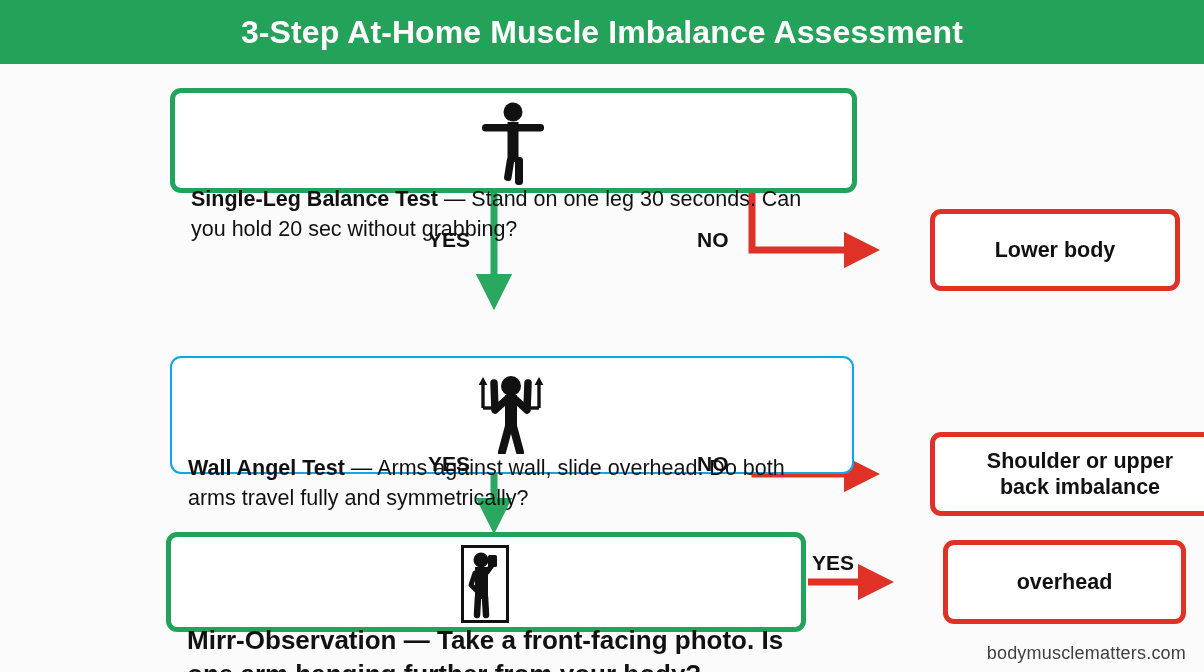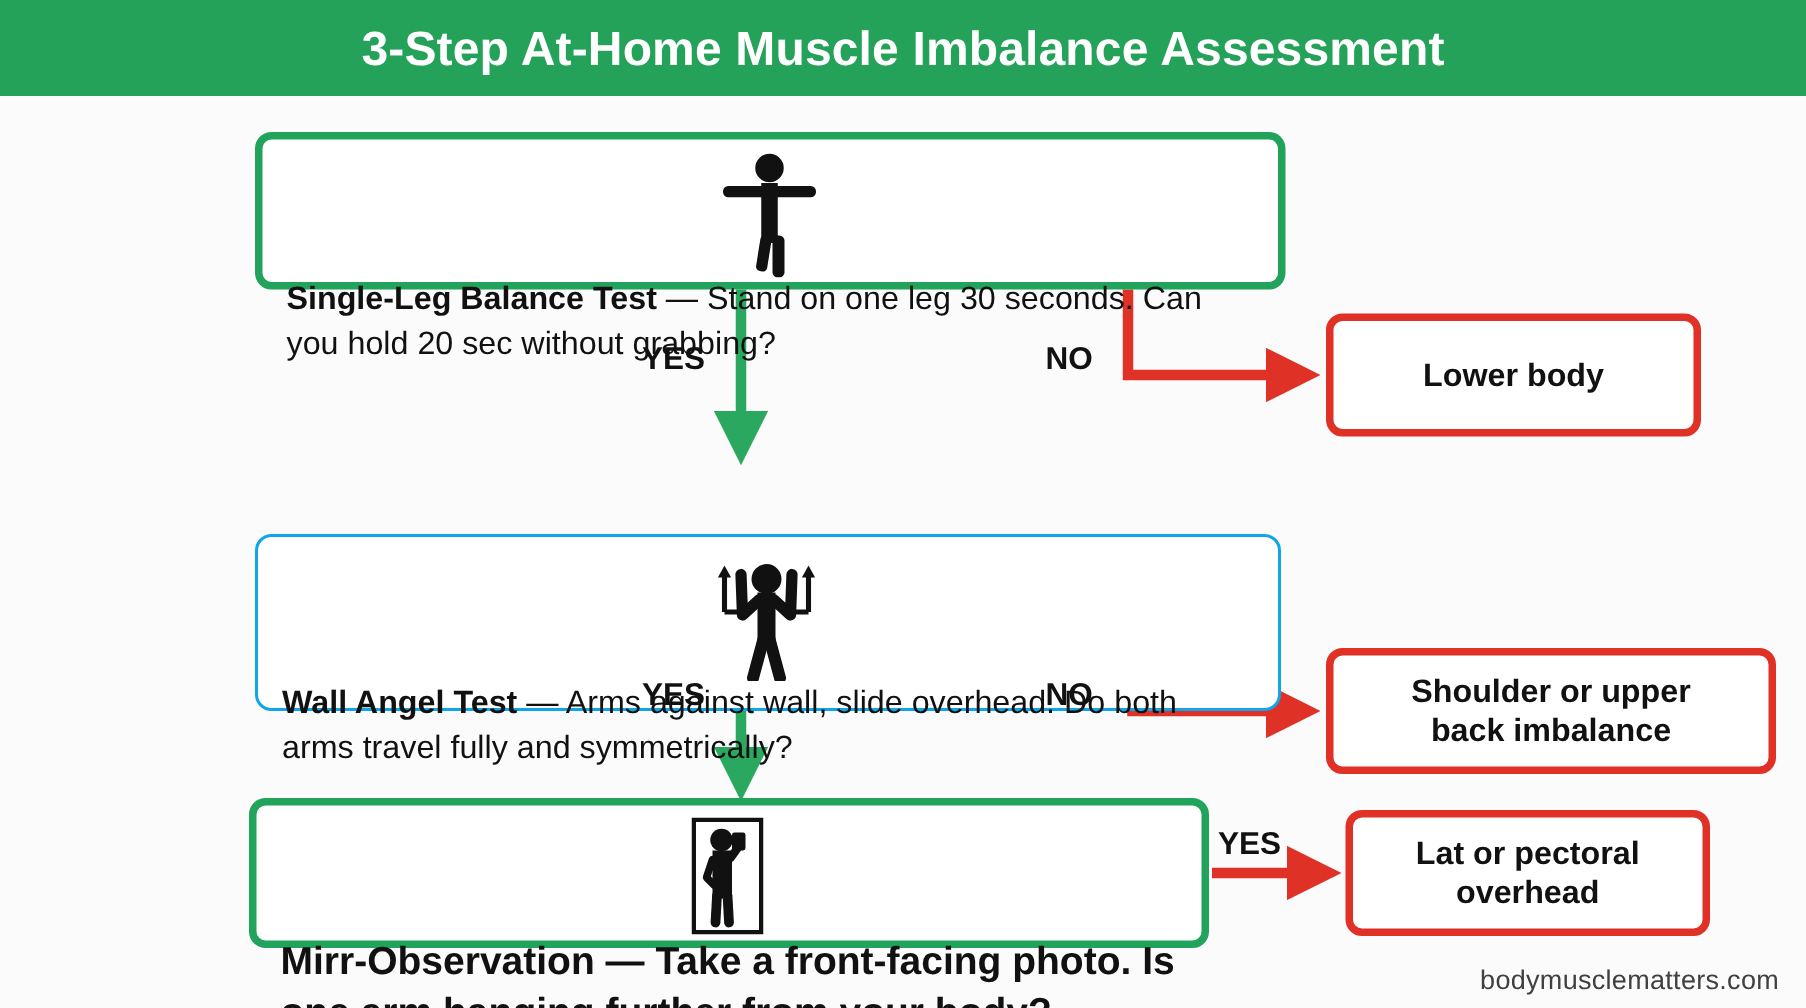--- a/index.html
+++ b/index.html
@@ -87,20 +87,21 @@
     border-radius: 11px;
     display: flex;
     align-items: center;
     justify-content: center;
     text-align: center;
     font-weight: bold;
     color: #111111;
     font-size: 21.5px;
     line-height: 1.22;
     padding: 4px 8px;
+    margin-left: 46px;
   }
   #out-1 { left: 884px; top: 145px; width: 250px; height: 82px; }
   #out-2 { left: 884px; top: 368px; width: 300px; height: 84px; }
   #out-3 { left: 897px; top: 476px; width: 243px; height: 84px; }
 
   
   .edge-label {
     position: absolute;
     font-weight: bold;
     font-size: 21px;
@@ -227,21 +228,20 @@
 
   <div class="outcome-box" id="out-2">
     <div>
       <div>Shoulder or upper</div>
       <div>back imbalance</div>
     </div>
   </div>
 
   <div class="outcome-box" id="out-3">
     <div>
-      <div>Lat or pectoral</div>
       <div>overhead</div>
     </div>
   </div>
 
   <div class="edge-label" id="lbl-yes-1">YES</div>
   <div class="edge-label" id="lbl-no-1">NO</div>
   <div class="edge-label" id="lbl-yes-2">YES</div>
   <div class="edge-label" id="lbl-no-2">NO</div>
   <div class="edge-label" id="lbl-yes-3">YES</div>
 

